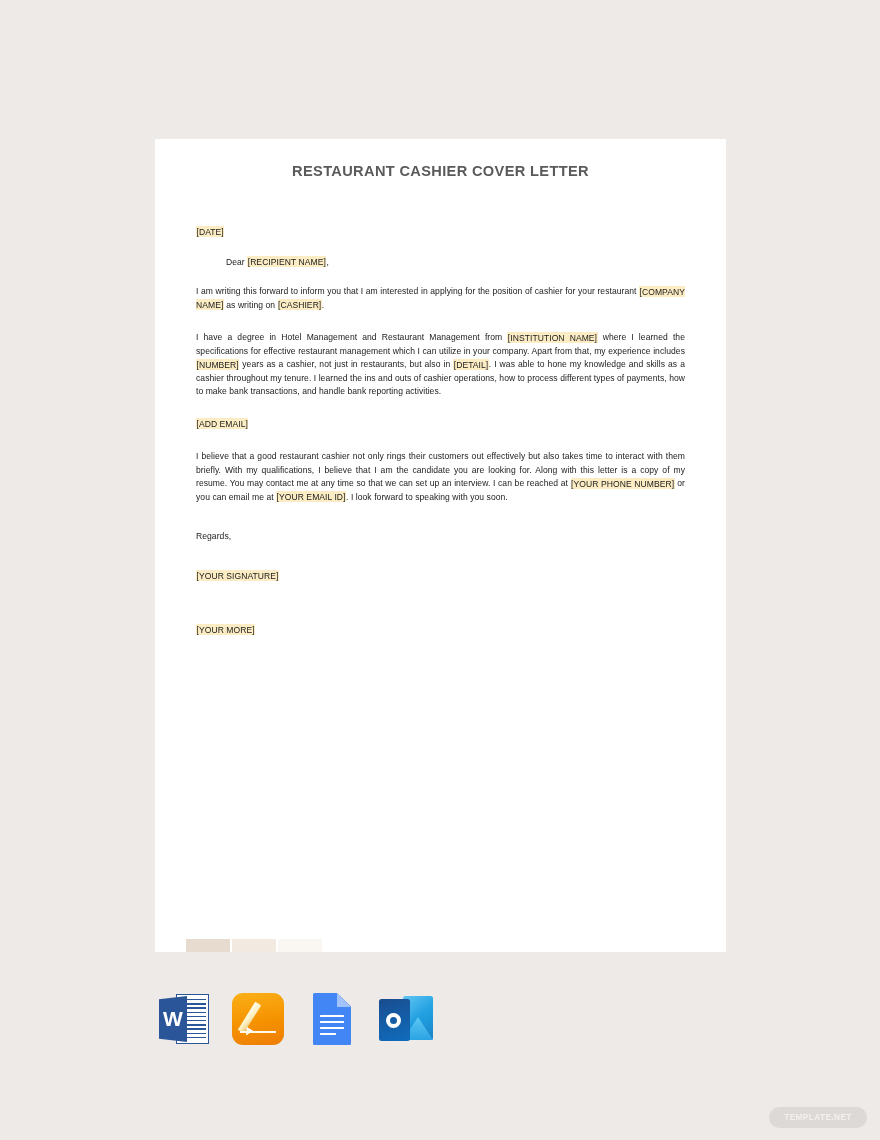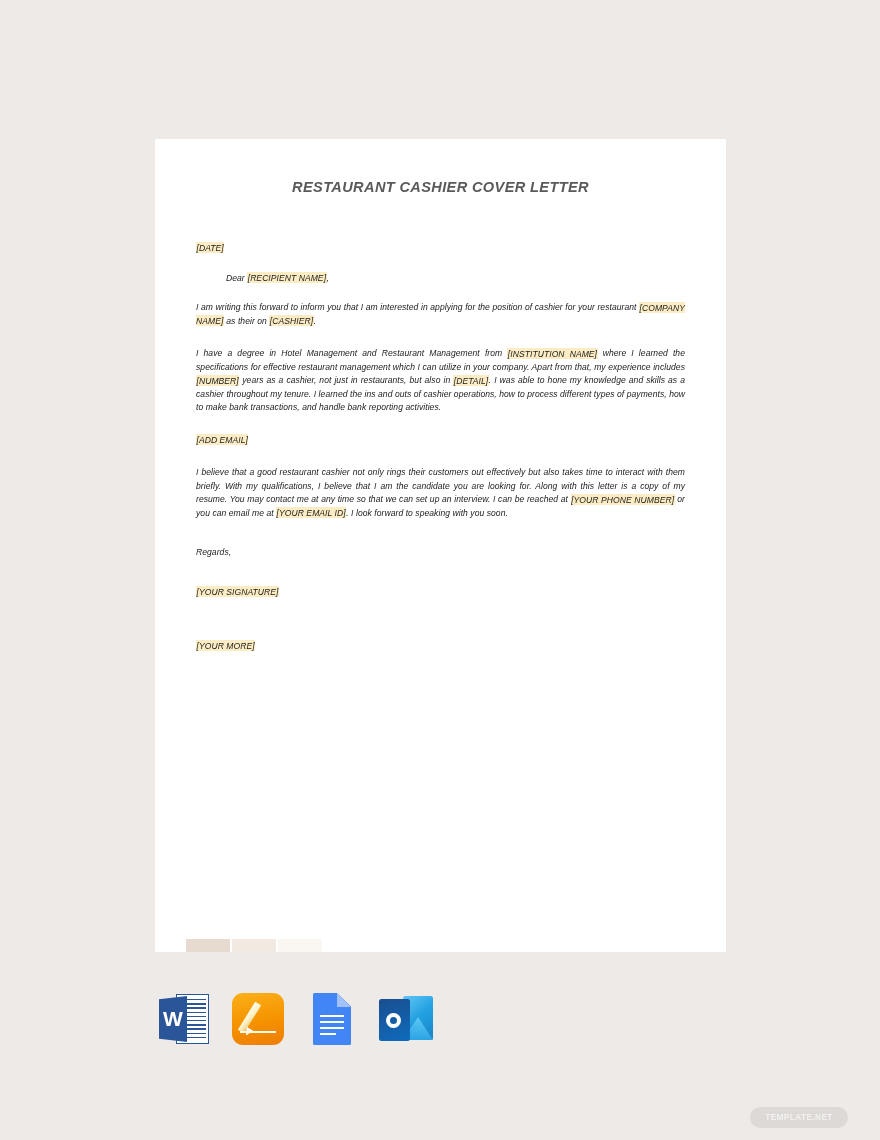--- a/index.html
+++ b/index.html
@@ -27,23 +27,22 @@
     top: 139px;
     width: 571px;
     height: 813px;
     background: #ffffff;
     overflow: hidden;
   }
 
   #doc-body {
     position: absolute;
     left: 41px;
-    top: 40px;
+    top: 24px;
     width: 489px;
-    font-style: italic;
   }
 
   .doc-title {
     text-align: center;
     font-size: 14.6px;
     font-weight: bold;
     color: #5a5a5a;
     letter-spacing: 0.35px;
     margin: 0 0 46px 0;
   }
@@ -232,21 +231,21 @@
     position: absolute;
     left: 26px; top: 6px;
     width: 30px; height: 44px;
     background: linear-gradient(135deg, rgba(255,255,255,0.22) 0%, rgba(255,255,255,0) 50%);
     border-radius: 2.5px;
   }
 
   
   #watermark {
     position: absolute;
-    left: 750px;
+    left: 769px;
     top: 1107px;
     width: 98px;
     height: 21px;
     background: #dcd9d6;
     border-radius: 11px;
     display: flex;
     align-items: center;
     justify-content: center;
   }
   .wm-text {
@@ -268,21 +267,21 @@
 
       <p class="para nojust sp-0">
         <span class="hl">[DATE]</span>
       </p>
 
       <p class="para nojust sp-1">
         <span>Dear </span><span class="hl">[RECIPIENT NAME]</span><span>,</span>
       </p>
 
       <p class="para sp-2">
-        <span>I am writing this forward to inform you that I am interested in applying for the position of cashier for your restaurant </span><span class="hl">[COMPANY NAME]</span><span> as their on </span><span class="hl">[CASHIER]</span><span>.</span>
+        <span>I am writing this forward to inform you that I am interested in applying for the position of cashier for your restaurant </span><span class="hl">[COMPANY NAME]</span><span> as writing on </span><span class="hl">[CASHIER]</span><span>.</span>
       </p>
 
       <p class="para sp-2">
         <span>I have a degree in Hotel Management and Restaurant Management from </span><span class="hl">[INSTITUTION NAME]</span><span> where I learned the specifications for effective restaurant management which I can utilize in your company. Apart from that, my experience includes </span><span class="hl">[NUMBER]</span><span> years as a cashier, not just in restaurants, but also in </span><span class="hl">[DETAIL]</span><span>. I was able to hone my knowledge and skills as a cashier throughout my tenure. I learned the ins and outs of cashier operations, how to process different types of payments, how to make bank transactions, and handle bank reporting activities.</span>
       </p>
 
       <p class="para nojust sp-2">
         <span class="hl">[ADD EMAIL]</span>
       </p>
 

